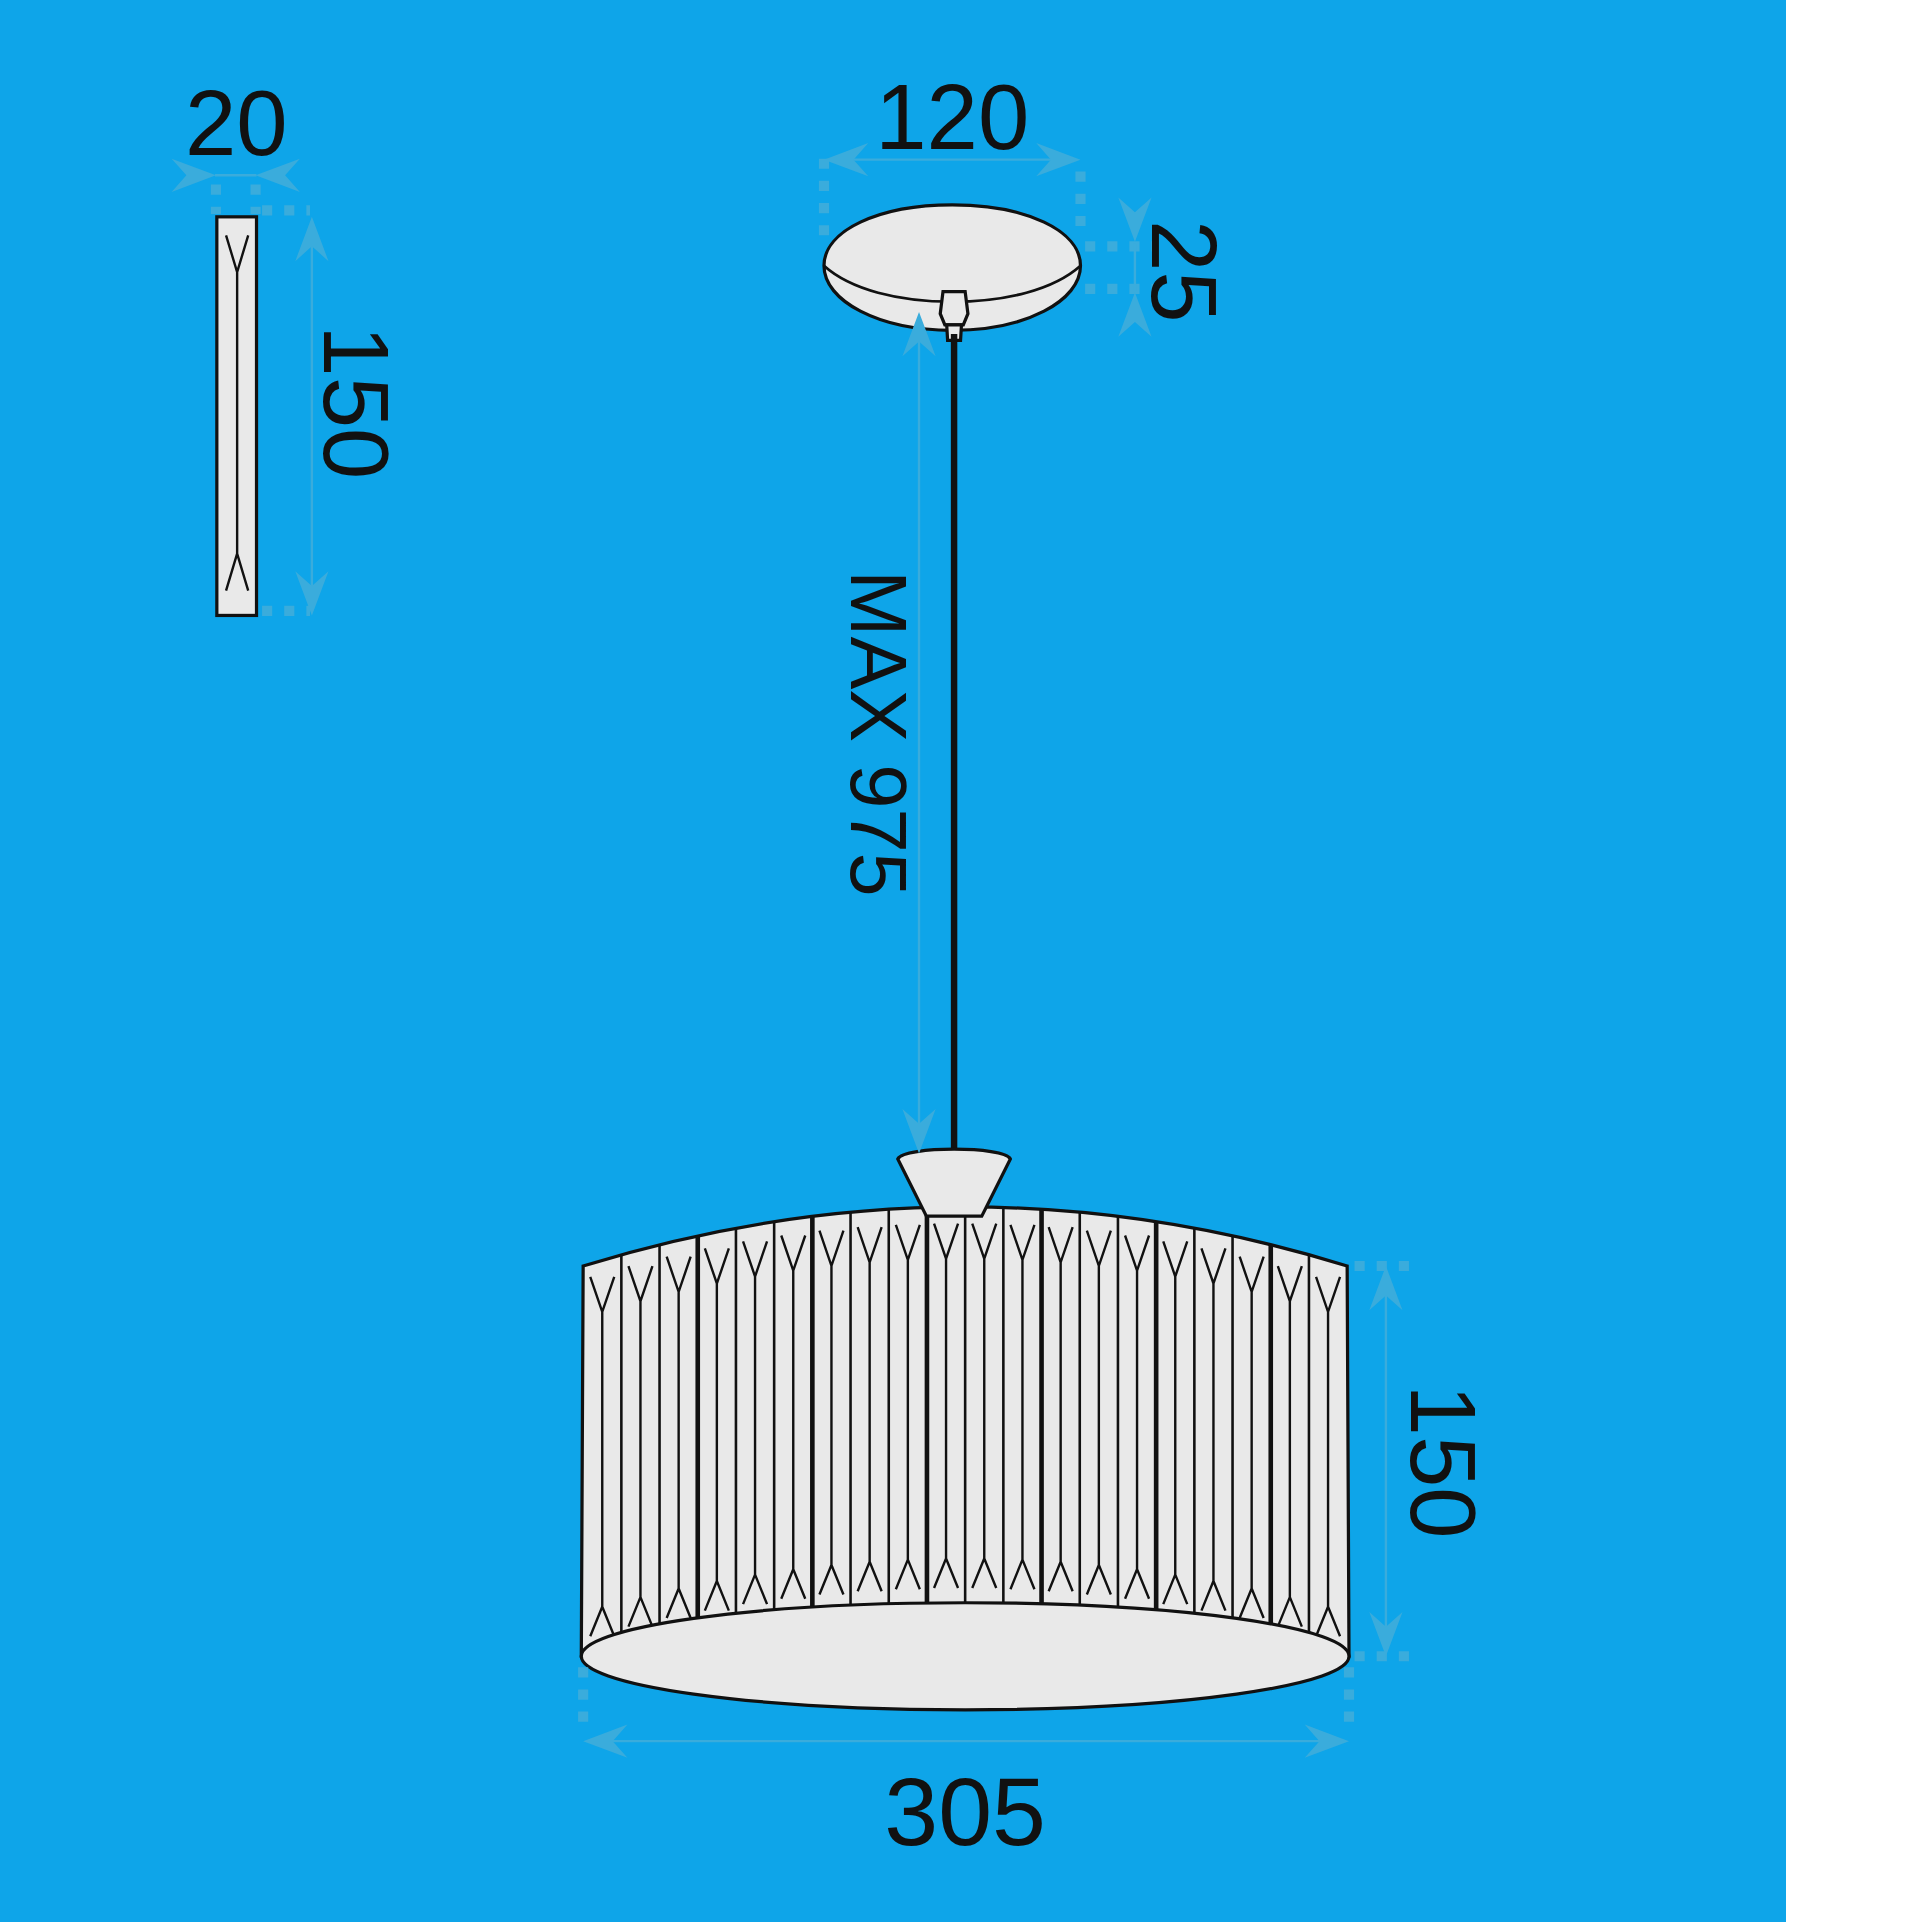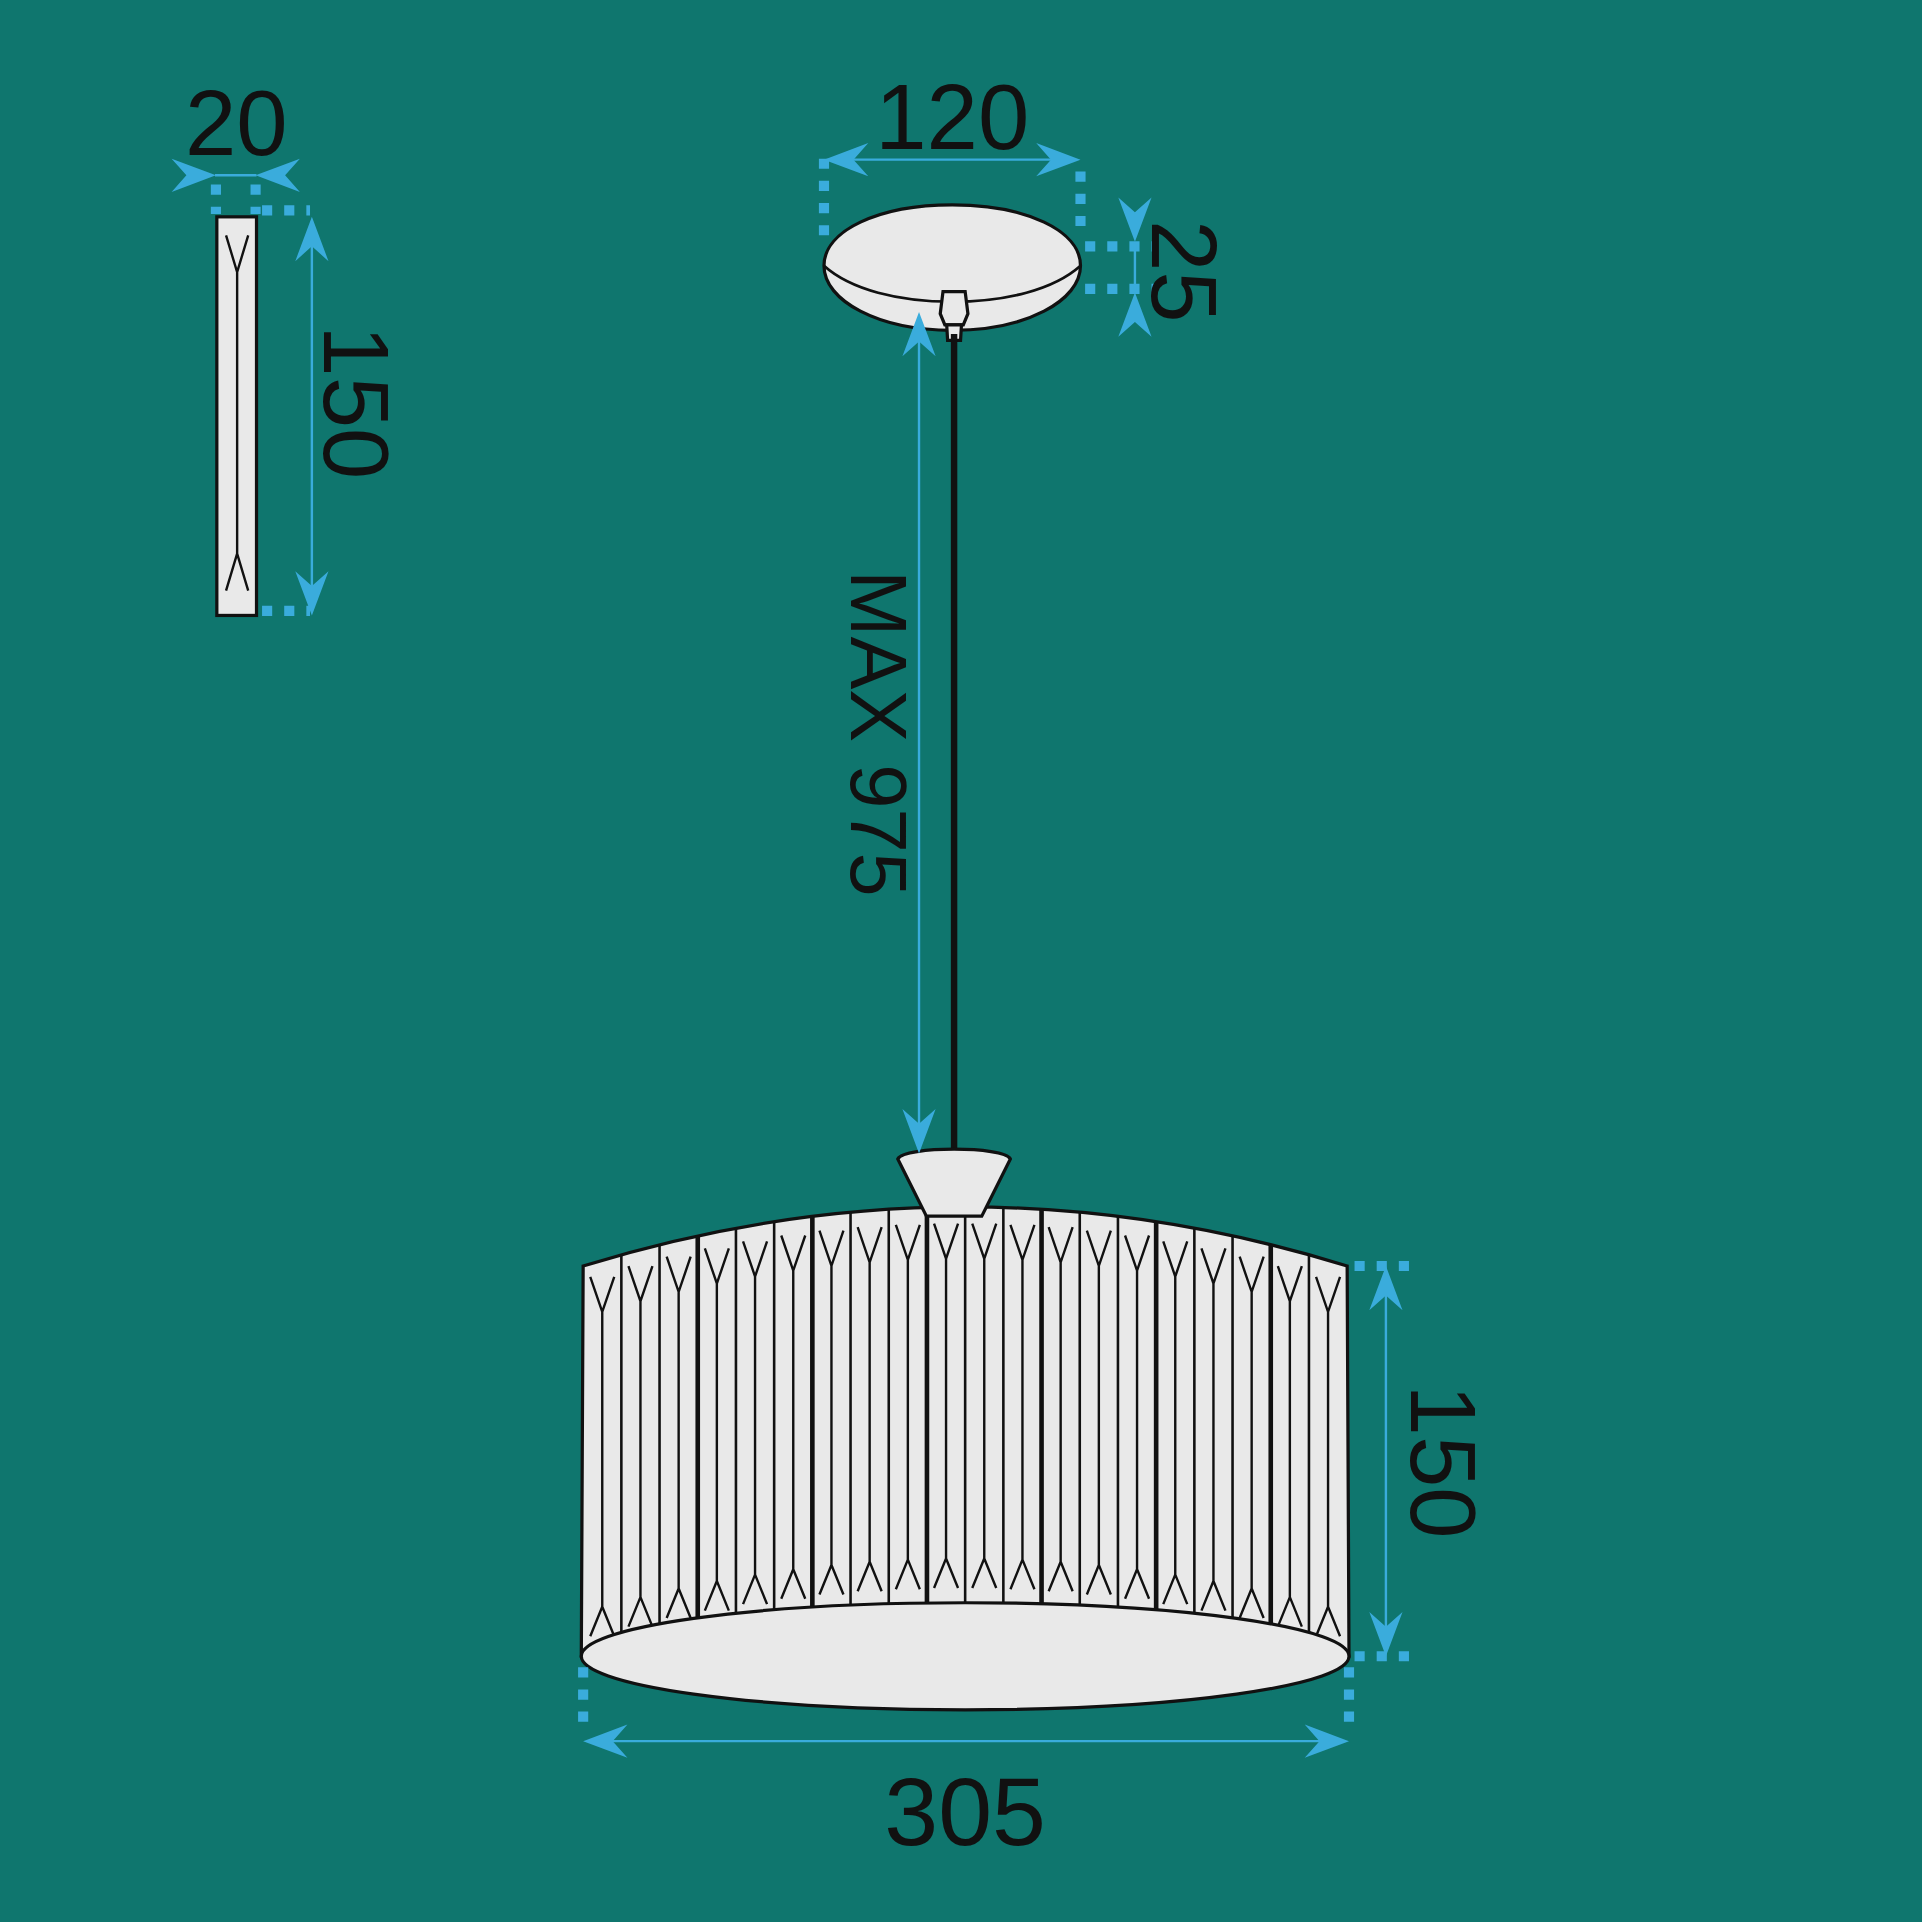--- a/index.html
+++ b/index.html
@@ -1,21 +1,21 @@
 <!DOCTYPE html>
 <html style="--dim: #3aacdc; --ink: #111111; --fill: #e9e9e9;font-size:14.8px"><head>
 <meta charset="utf-8">
 <style>
   :root{
     --dim:#3aacdc;
     --ink:#111111;
     --fill:#e9e9e9;
   }
   html,body{margin:0;padding:0;background:#ffffff;}
-  .stage{width:1922px;height:1922px;background:#0f766e;position:relative;}
+  .stage{width:1786px;height:1922px;background:#0ea5e9;position:relative;}
   svg{display:block;}
   .outline{fill:var(--fill);stroke:var(--ink);stroke-width:3.5px;}
   .inkline{fill:none;stroke:var(--ink);stroke-width:3px;}
   .mark{fill:none;stroke:var(--ink);stroke-width:2.6px;}
   .cable{fill:none;stroke:var(--ink);stroke-width:7px;}
   .dimline{fill:none;stroke:var(--dim);stroke-width:2.6px;}
   .dot{fill:none;stroke:var(--dim);stroke-width:11px;stroke-dasharray:11 13;stroke-linecap:butt;}
   .arr{fill:var(--dim);stroke:none;}
   .lbl{font-family:"Liberation Sans","DejaVu Sans",sans-serif;font-size:100px;fill:var(--ink);}
   .lbl-big{font-family:"Liberation Sans","DejaVu Sans",sans-serif;font-size:105px;fill:var(--ink);}

